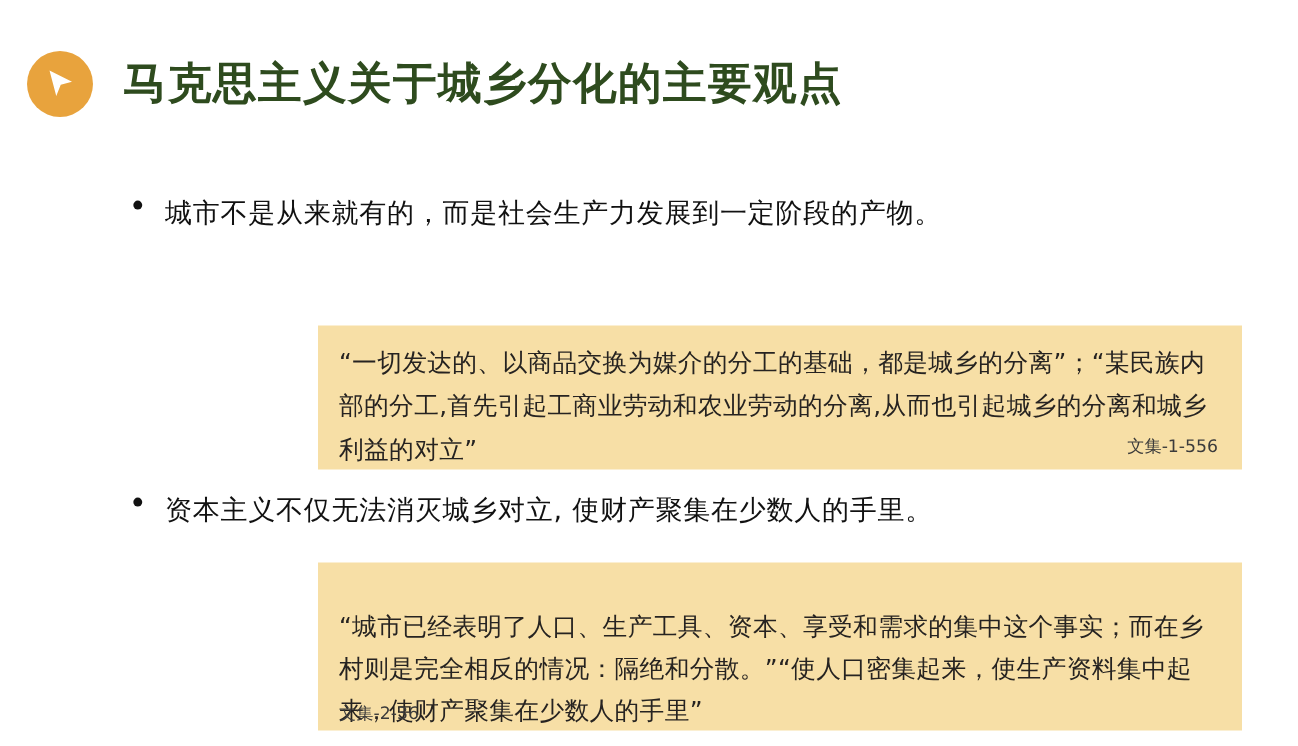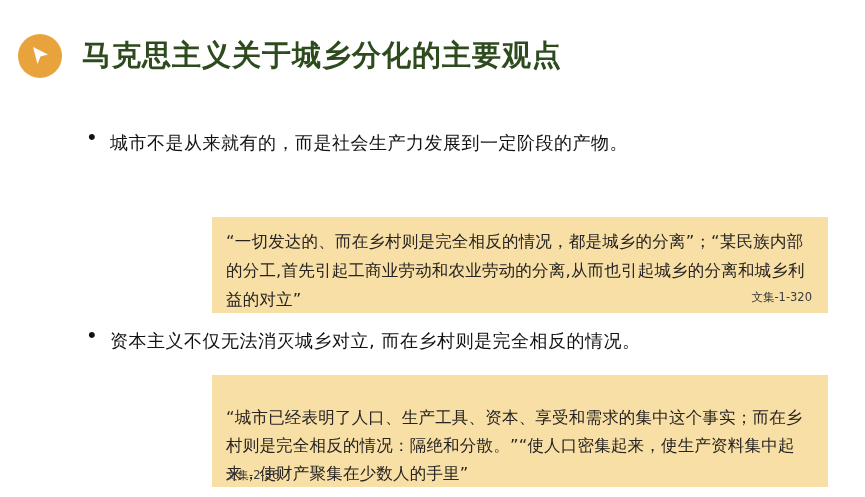--- a/index.html
+++ b/index.html
@@ -130,27 +130,27 @@
     </div>
     <div class="title-text">马克思主义关于城乡分化的主要观点</div>
   </div>
 
   <div class="bullet" id="bullet1">
     <span class="dot">•</span>
     <span class="btext">城市不是从来就有的，而是社会生产力发展到一定阶段的产物。</span>
   </div>
 
   <div class="quote-box" id="quote1">
-    <div class="quote-text">“一切发达的、而在乡村则是完全相反的情况，都是城乡的分离”；“某民族内部的分工,首先引起工商业劳动和农业劳动的分离,从而也引起城乡的分离和城乡利益的对立”</div>
-    <div class="cite" id="cite1">文集-1-320</div>
+    <div class="quote-text">“一切发达的、以商品交换为媒介的分工的基础，都是城乡的分离”；“某民族内部的分工,首先引起工商业劳动和农业劳动的分离,从而也引起城乡的分离和城乡利益的对立”</div>
+    <div class="cite" id="cite1">文集-1-556</div>
   </div>
 
   <div class="bullet" id="bullet2">
     <span class="dot">•</span>
-    <span class="btext">资本主义不仅无法消灭城乡对立, 而在乡村则是完全相反的情况。</span>
+    <span class="btext">资本主义不仅无法消灭城乡对立, 使财产聚集在少数人的手里。</span>
   </div>
 
   <div class="quote-box" id="quote2">
     <div class="quote-text">“城市已经表明了人口、生产工具、资本、享受和需求的集中这个事实；而在乡村则是完全相反的情况：隔绝和分散。”“使人口密集起来，使生产资料集中起来，使财产聚集在少数人的手里”</div>
     <div class="cite" id="cite2">文集-2-36</div>
   </div>
 
 </div>
 
 </body></html>

